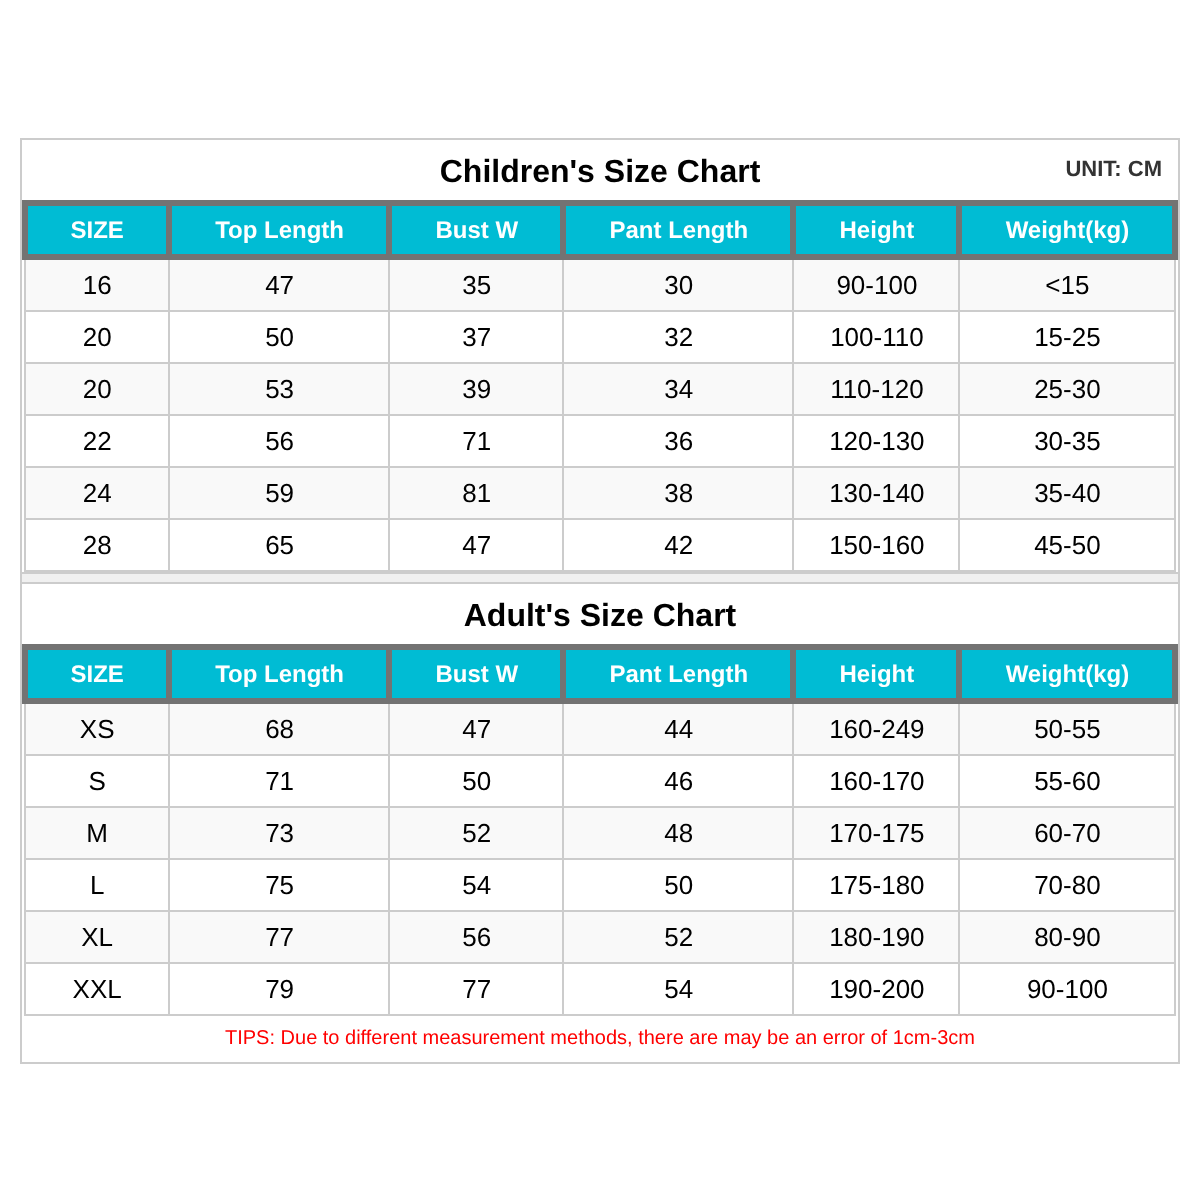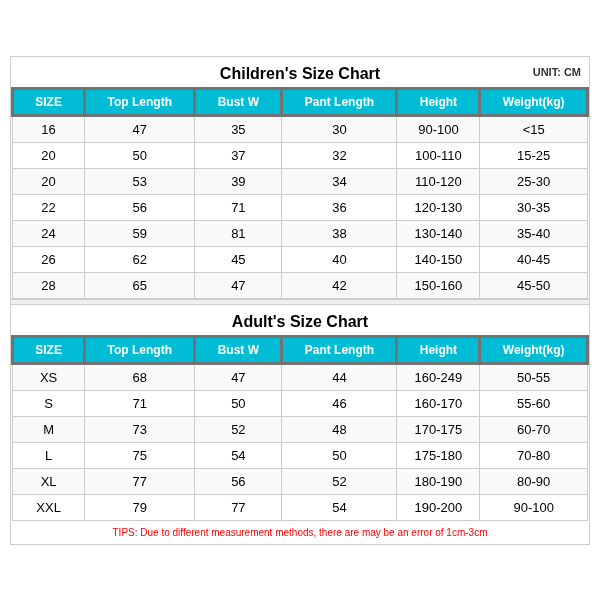--- a/index.html
+++ b/index.html
@@ -128,28 +128,20 @@
         </tr>
         <tr>
           <td>24</td>
           <td>59</td>
           <td>81</td>
           <td>38</td>
           <td>130-140</td>
           <td>35-40</td>
         </tr>
         <tr>
-          <td>26</td>
-          <td>62</td>
-          <td>45</td>
-          <td>40</td>
-          <td>140-150</td>
-          <td>40-45</td>
-        </tr>
-        <tr>
           <td>28</td>
           <td>65</td>
           <td>47</td>
           <td>42</td>
           <td>150-160</td>
           <td>45-50</td>
         </tr>
       </tbody>
   </table>
 

